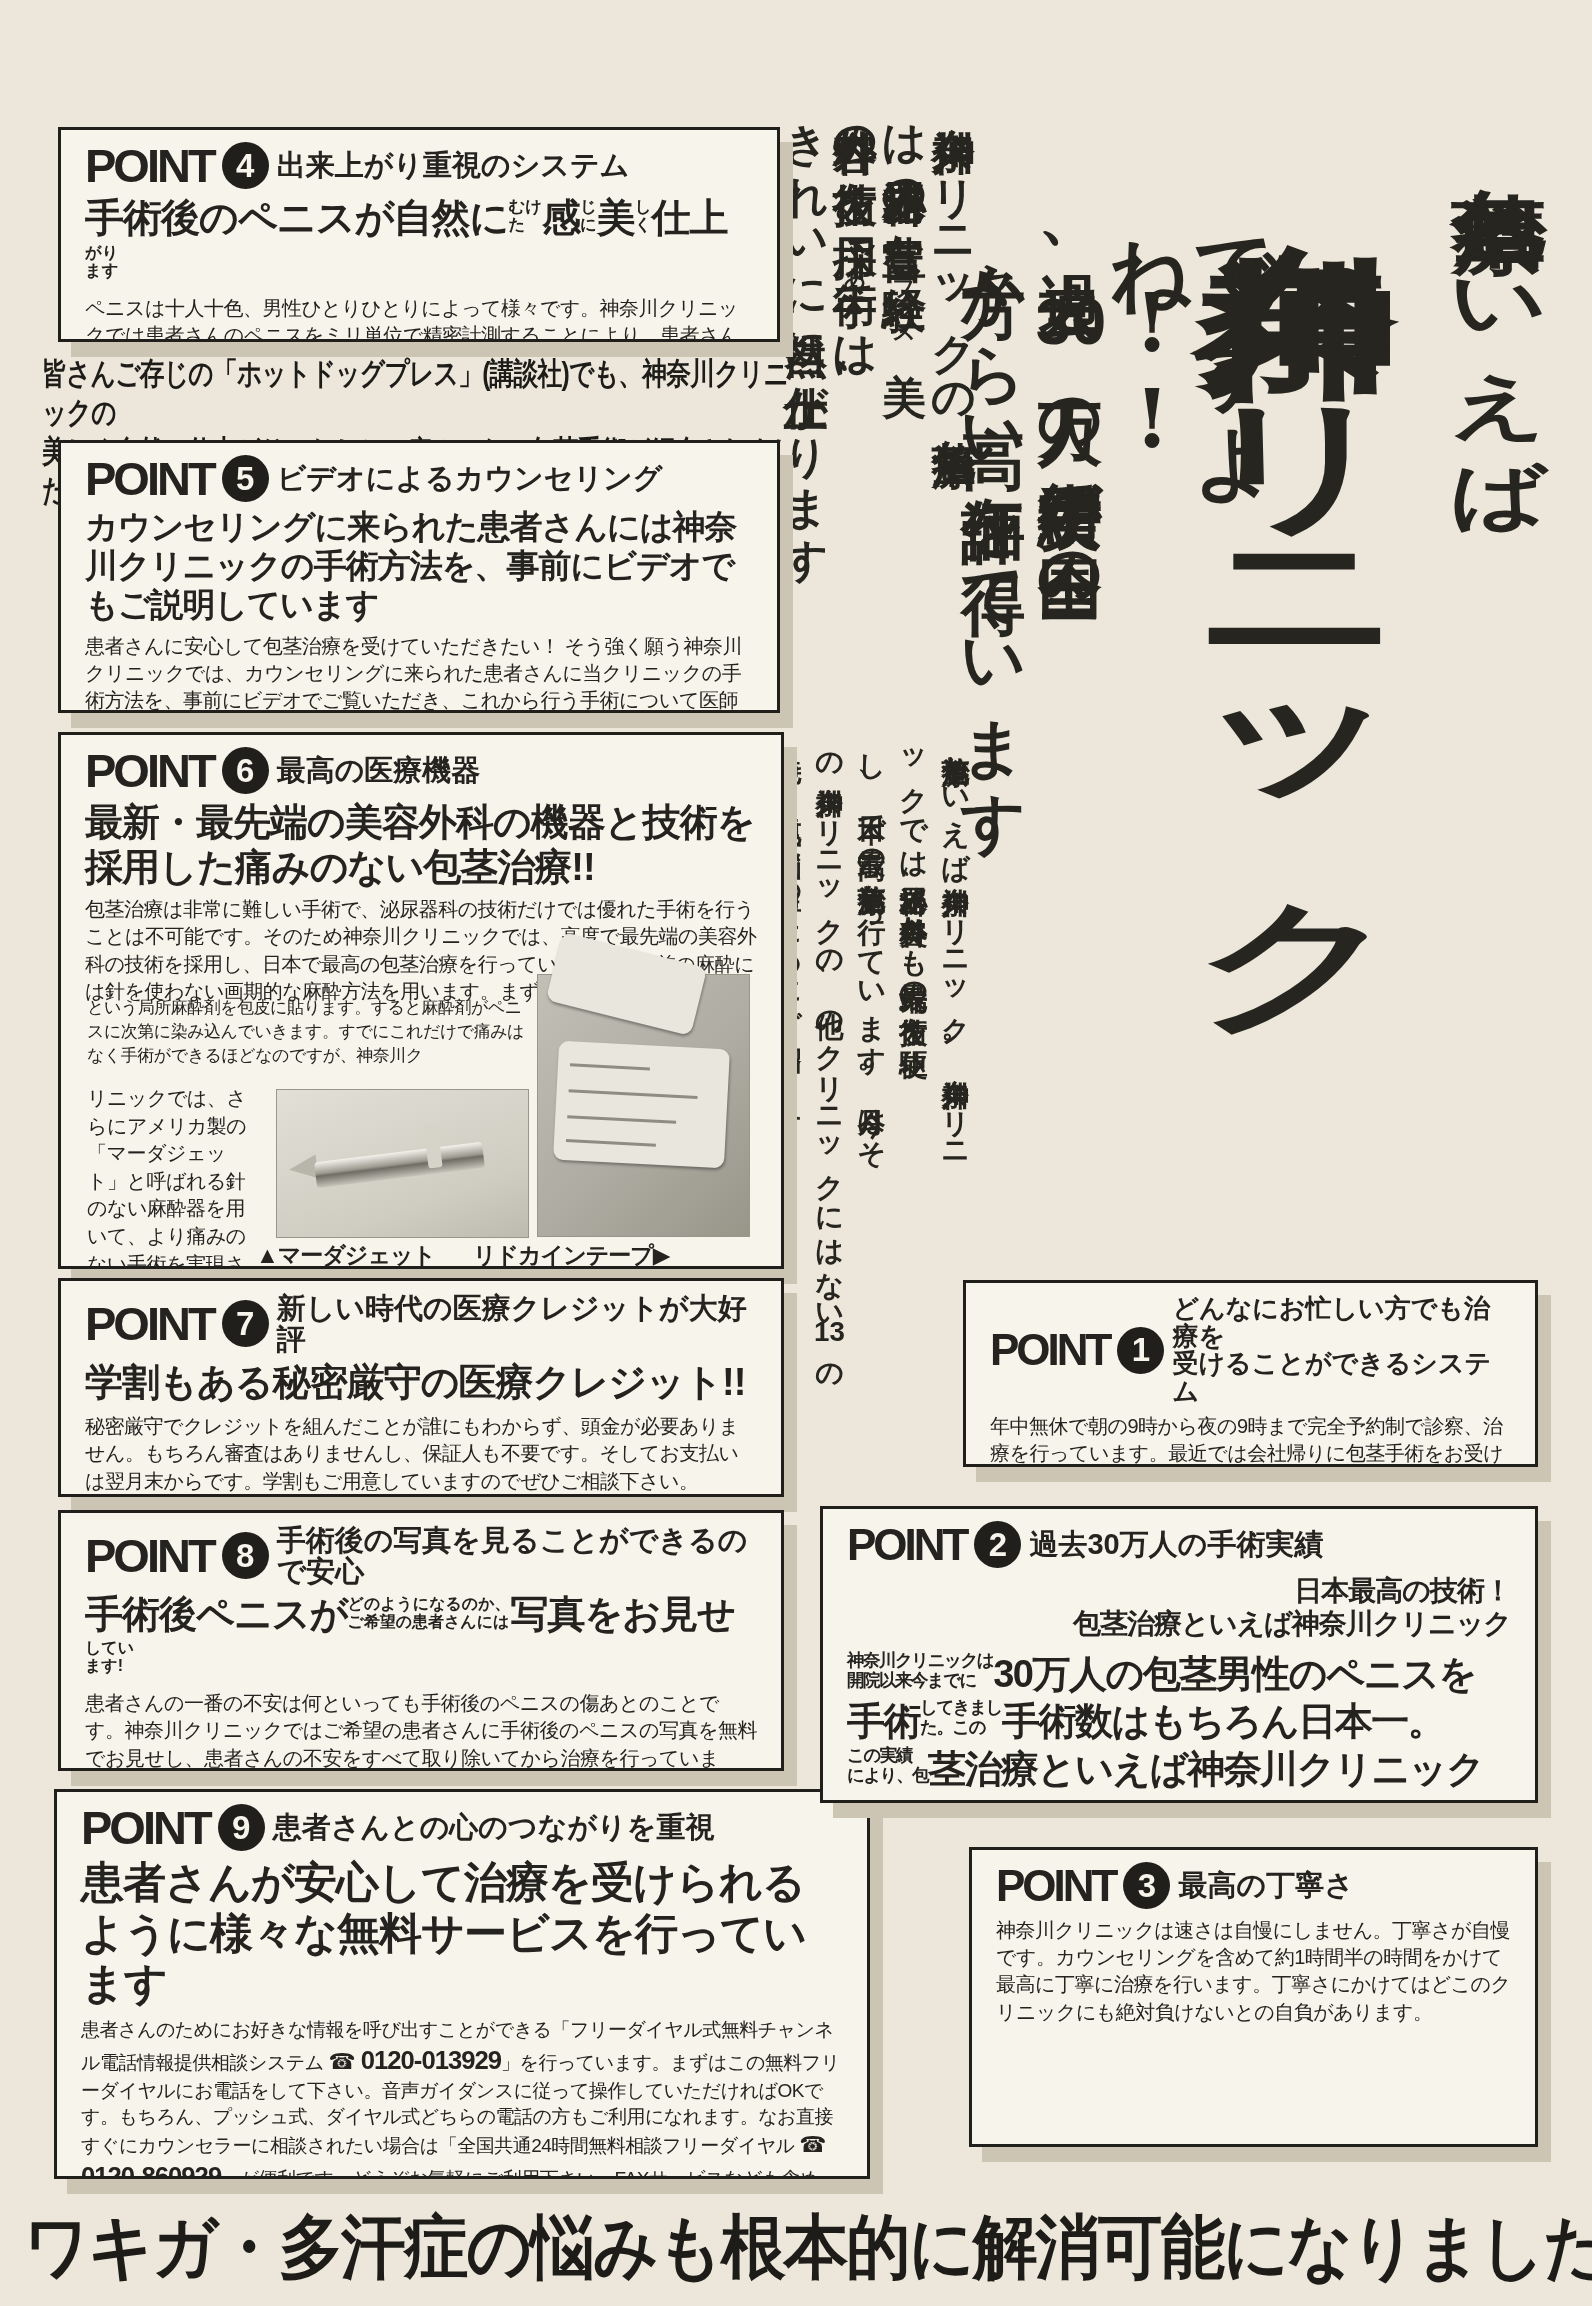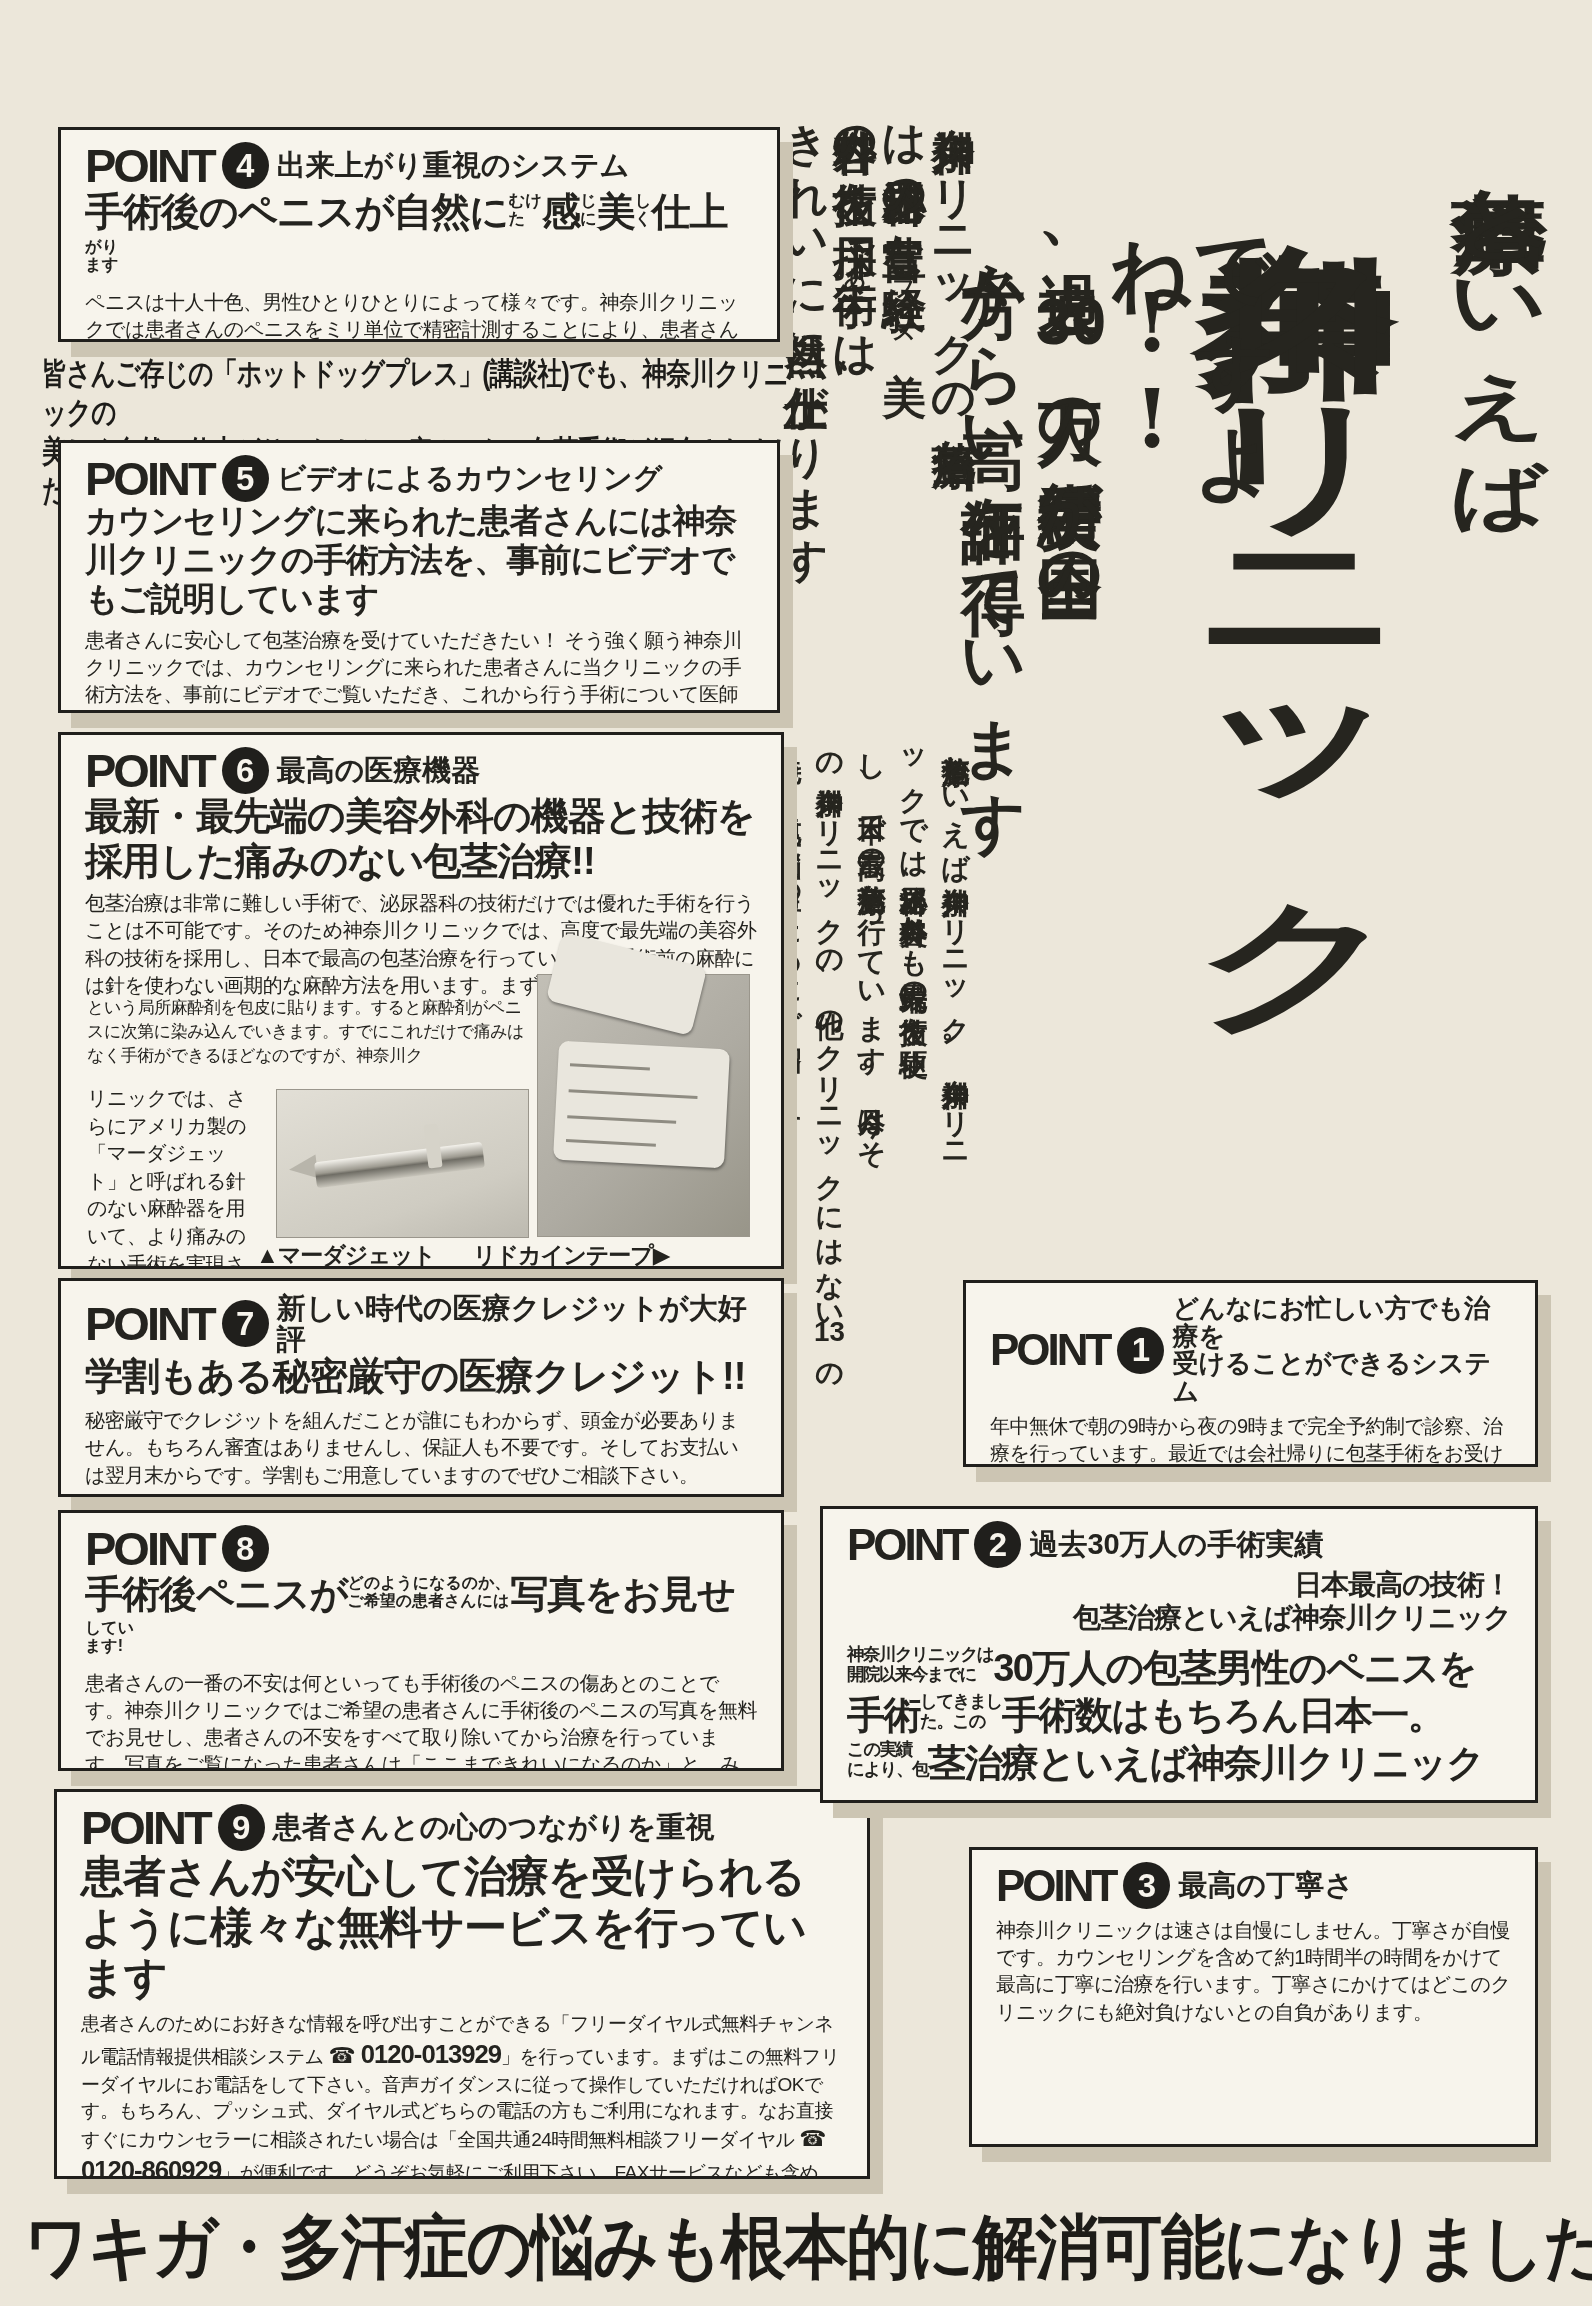--- a/index.html
+++ b/index.html
@@ -16,21 +16,21 @@
   }
   .phead { display:flex; align-items:center; gap:8px; white-space:nowrap; }
   .plabel { font-weight:800; font-size:47px; letter-spacing:-3px; line-height:1; }
   .pnum {
     width:47px; height:47px; border-radius:50%; background:#201f1c; color:#f7f4ec;
     font-weight:800; font-size:33px; display:flex; align-items:center;
     justify-content:center; flex:0 0 auto;
   }
   .ptitle { font-weight:800; font-size:29px; line-height:1.06; white-space:pre-line; }
   .ptitle.two { font-size:26px; }
-  .pheadline { font-weight:800; line-height:1.18; letter-spacing:-1px; white-space:pre-line; }
+  .pheadline { font-weight:800; line-height:1.18; margin-top:6px; letter-spacing:-1px; white-space:pre-line; }
   .pbody { font-size:20px; line-height:1.36; margin-top:8px; font-weight:500; letter-spacing:-0.5px; }
   .seg.sm {
     display:inline-block; font-size:0.42em; line-height:1.12;
     white-space:pre-line; vertical-align:0.06em; font-weight:700; letter-spacing:0;
   }
   .seg.sm2 {
     display:inline-block; font-size:0.46em; line-height:1.15;
     white-space:pre-line; vertical-align:0.08em; font-weight:700;
   }
   .seg.tel { font-size:1.15em; font-weight:700; }
@@ -200,20 +200,21 @@
       <span class="ptitle">新しい時代の医療クレジットが大好評</span>
     </div>
     <div class="pheadline">学割もある秘密厳守の医療クレジット!!</div>
     <div class="pbody">秘密厳守でクレジットを組んだことが誰にもわからず、頭金が必要ありません。もちろん審査はありませんし、保証人も不要です。そしてお支払いは翌月末からです。学割もご用意していますのでぜひご相談下さい。</div>
   </div>
 
   <div class="pbox" id="box8">
     <div class="phead">
       <span class="plabel">POINT</span>
       <span class="pnum">8</span>
+      <span class="ptitle">手術後の写真を見ることができるので安心</span>
     </div>
     <div class="pheadline"><span class="seg">手術後ペニスが</span><span class="seg sm">どのようになるのか、
 ご希望の患者さんには</span><span class="seg">写真をお見せ</span><span class="seg sm">してい
 ます!</span></div>
     <div class="pbody">患者さんの一番の不安は何といっても手術後のペニスの傷あとのことです。神奈川クリニックではご希望の患者さんに手術後のペニスの写真を無料でお見せし、患者さんの不安をすべて取り除いてから治療を行っています。写真をご覧になった患者さんは「ここまできれいになるのか」と、みなさん安心して手術に望まれます。</div>
   </div>
 
   <div class="pbox" id="box9">
     <div class="phead">
       <span class="plabel">POINT</span>

